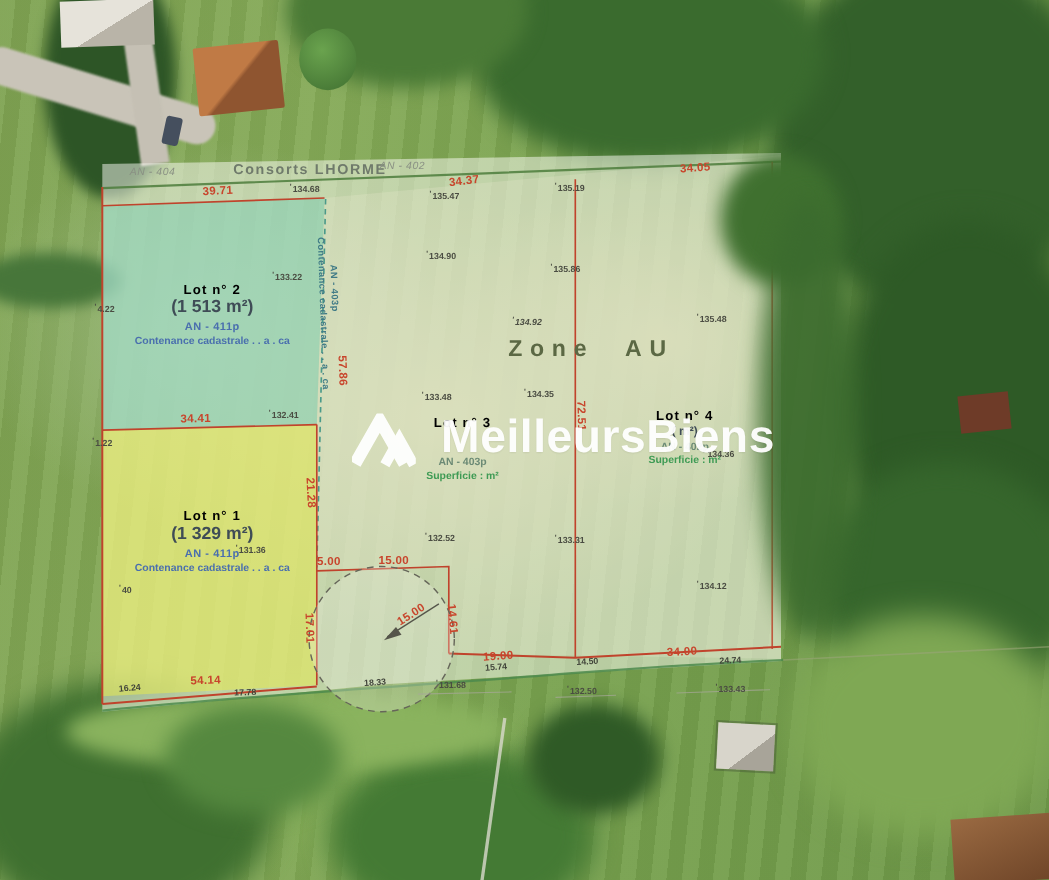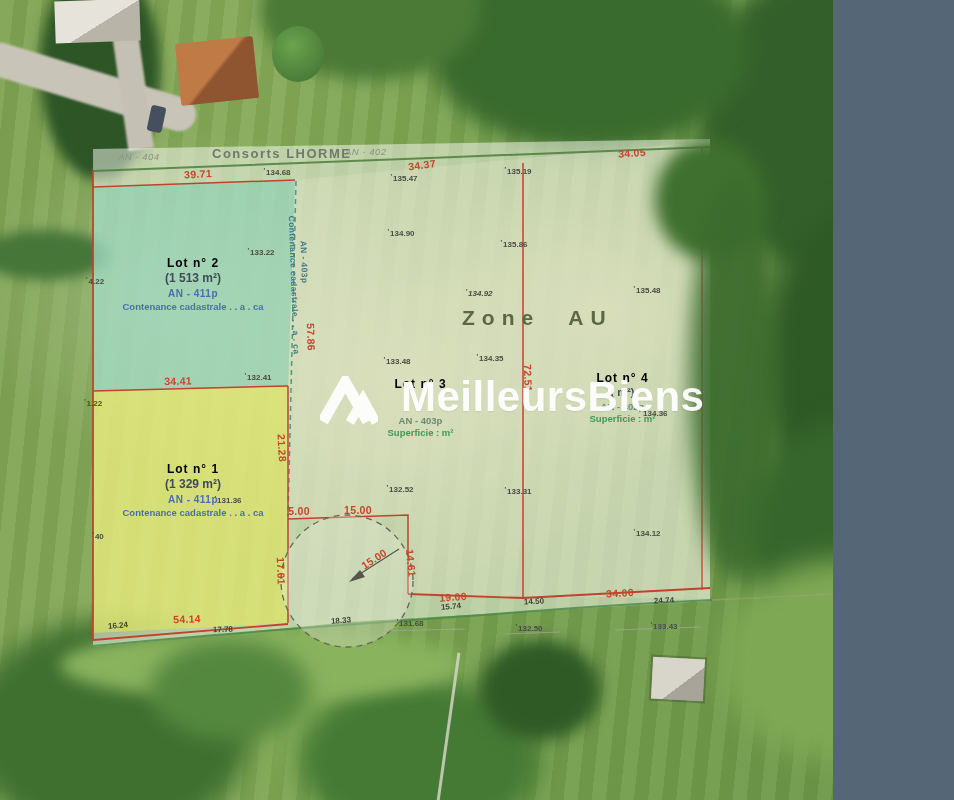--- a/index.html
+++ b/index.html
@@ -1,16 +1,16 @@
 <!DOCTYPE html>
 <html><head>
 <meta charset="utf-8">
 <style>
   html,body{margin:0;padding:0;background:#567;}
-  .stage{position:relative;width:833px;height:800px;overflow:hidden;
+  .stage{position:relative;width:954px;height:800px;overflow:hidden;
          font-family:"Liberation Sans",sans-serif;background:#7aa050;}
   
   .photo-base{position:absolute;inset:0;
     background:linear-gradient(100deg,#7fa352 0%,#85aa57 28%,#78a24e 55%,#6e9848 100%);}
   .photo-fields{position:absolute;inset:0;background-image:
     radial-gradient(ellipse 420px 300px at 400px 380px,#aab974 0%,rgba(170,185,116,0) 70%),
     radial-gradient(ellipse 280px 220px at 600px 310px,#a5b56e 0%,rgba(165,181,110,0) 70%),
     radial-gradient(ellipse 300px 240px at 190px 300px,#9cb97f 0%,rgba(156,185,127,0) 72%),
     radial-gradient(ellipse 300px 140px at 300px 700px,#83ad58 0%,rgba(131,173,88,0) 70%),
     repeating-linear-gradient(96deg,rgba(255,255,255,.05) 0 14px,rgba(0,0,0,.045) 14px 28px);}
@@ -25,21 +25,21 @@
   .elev::before{content:"'";font-size:7px;vertical-align:40%;margin-right:1px;}
   .vparcel{color:#3f7a86;font-size:8.5px;font-weight:600;letter-spacing:.4px;}
   .hdr-parcel{position:absolute;color:#8a9184;font-size:9.5px;font-style:italic;
     letter-spacing:.5px;z-index:6;white-space:nowrap;}
   .hdr-owner{position:absolute;color:#6f7a6b;font-size:13px;letter-spacing:1.5px;
     font-weight:600;z-index:6;white-space:nowrap;}
   .zone-label{position:absolute;color:#5b6844;font-size:21px;font-weight:600;
     letter-spacing:7px;word-spacing:16px;z-index:6;white-space:nowrap;}
   .lot-block{position:absolute;text-align:center;z-index:6;}
   .lot-title{font-size:12px;font-weight:700;color:#000000;letter-spacing:1px;}
-  .lot-area{font-size:12px;font-weight:700;color:#3f4c56;margin-top:1px;}
+  .lot-area{font-size:16px;font-weight:700;color:#3f4c56;margin-top:1px;}
   .lot-parcel-blue{font-size:10px;font-weight:700;color:#4a6fae;margin-top:3px;letter-spacing:.5px;}
   .lot-note-blue{font-size:9.5px;font-weight:600;color:#4a6fae;margin-top:2px;}
   .lot-parcel-grey{font-size:9.5px;font-weight:600;color:#6b8a75;margin-top:3px;}
   .lot-note-green{font-size:9.5px;font-weight:700;color:#3f9b55;margin-top:1px;}
   
   .watermark{position:absolute;left:320px;top:376px;display:flex;
     gap:23px;z-index:10;opacity:.95;}
   .watermark-text{color:#fff;font-size:42px;font-weight:700;letter-spacing:.5px;
     text-shadow:0 1px 2px rgba(0,0,0,.08);line-height:1;}
 </style>
@@ -171,21 +171,21 @@
       <span class="lbl elev" style="left: 647px; top: 290px; transform: translate(-50%, -50%) rotate(0deg);">135.48</span>
       <span class="lbl elev" style="left: 397px; top: 361px; transform: translate(-50%, -50%) rotate(0deg);">133.48</span>
       <span class="lbl elev" style="left: 490px; top: 358px; transform: translate(-50%, -50%) rotate(0deg);">134.35</span>
       <span class="lbl elev" style="left: 258px; top: 377px; transform: translate(-50%, -50%) rotate(0deg);">132.41</span>
       <span class="lbl elev" style="left: 93px; top: 403px; transform: translate(-50%, -50%) rotate(0deg);">1.22</span>
       <span class="lbl elev" style="left: 228px; top: 500px; transform: translate(-50%, -50%) rotate(0deg);">131.36</span>
       <span class="lbl elev" style="left: 400px; top: 489px; transform: translate(-50%, -50%) rotate(0deg);">132.52</span>
       <span class="lbl elev" style="left: 518px; top: 491px; transform: translate(-50%, -50%) rotate(0deg);">133.31</span>
       <span class="lbl elev" style="left: 654px; top: 413px; transform: translate(-50%, -50%) rotate(0deg);">134.36</span>
       <span class="lbl elev" style="left: 647px; top: 533px; transform: translate(-50%, -50%) rotate(0deg);">134.12</span>
-      <span class="lbl elev" style="left: 98px; top: 536px; transform: translate(-50%, -50%) rotate(0deg);">40</span>
+      <span class="lbl elev" style="left: 114px; top: 536px; transform: translate(-50%, -50%) rotate(0deg);">40</span>
       <span class="lbl elev" style="left: 410px; top: 623px; transform: translate(-50%, -50%) rotate(0deg);">131.68</span>
       <span class="lbl elev" style="left: 529px; top: 628px; transform: translate(-50%, -50%) rotate(0deg);">132.50</span>
       <span class="lbl elev" style="left: 664px; top: 626px; transform: translate(-50%, -50%) rotate(0deg);">133.43</span>
       <span class="lbl vparcel" style="left: 304px; top: 262px; transform: translate(-50%, -50%) rotate(88deg);">AN - 403p</span>
       <span class="lbl vparcel" style="left: 294px; top: 285px; transform: translate(-50%, -50%) rotate(88deg);">Contenance cadastrale . . a . ca</span>
     </div>
 
   <div class="watermark">
     <svg width="58" height="50" viewBox="0 0 62 52">
       <path d="M3,48 L27,6 L51,48" stroke="#ffffff" stroke-width="12" fill="none"></path>

